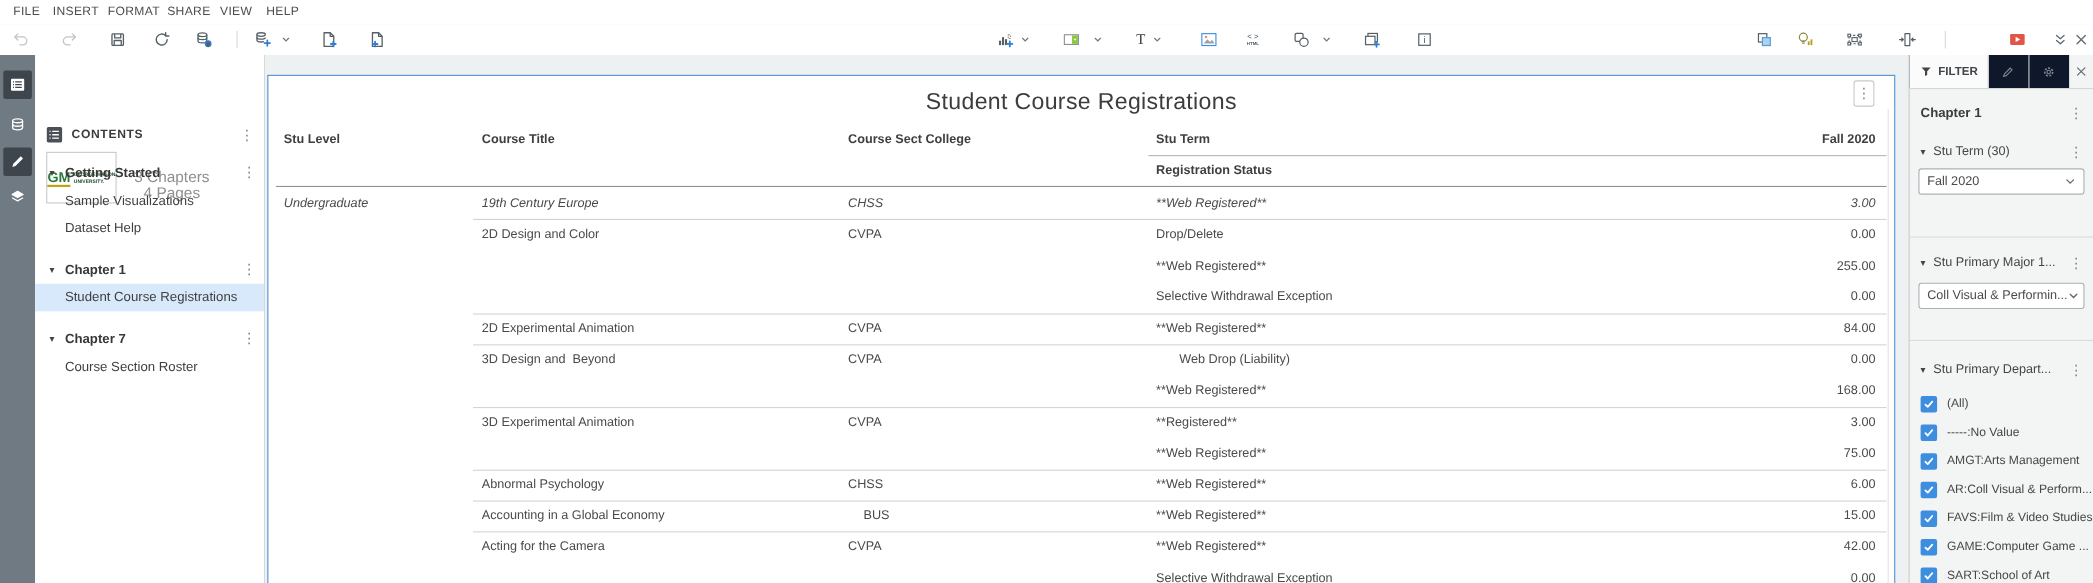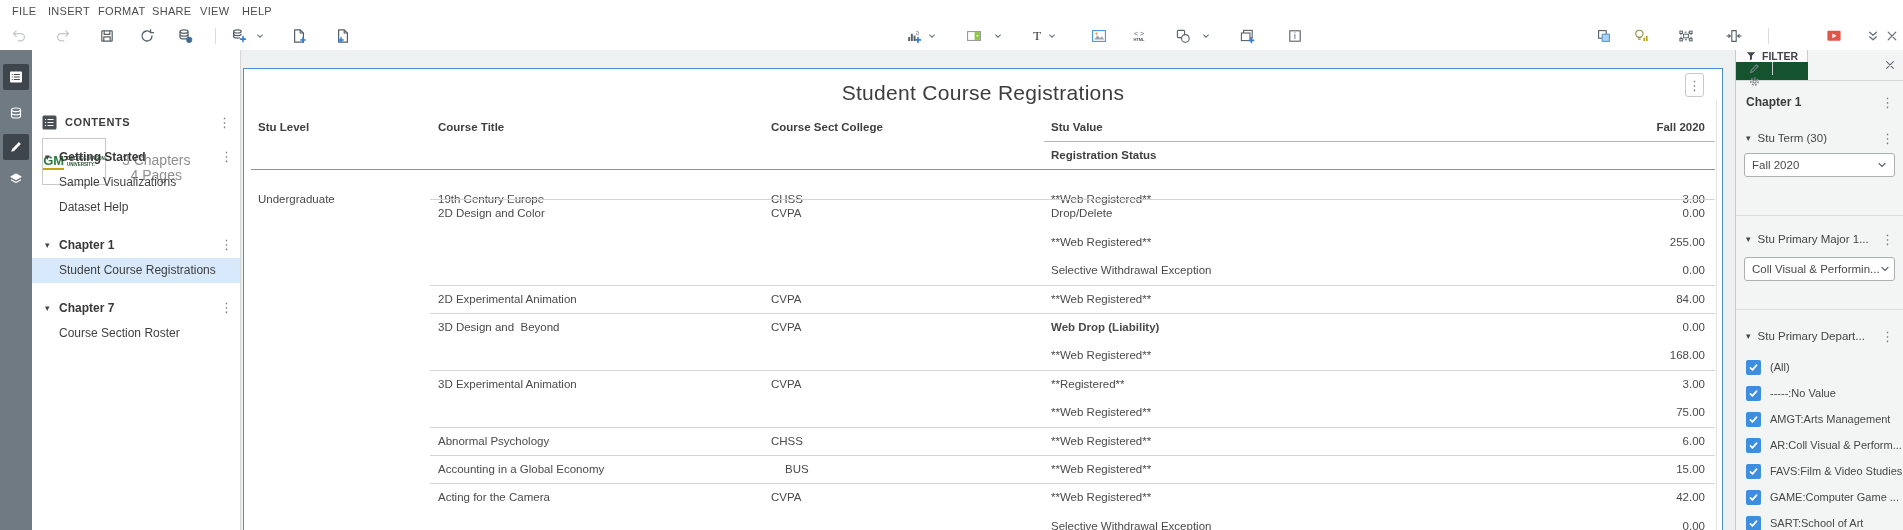--- a/index.html
+++ b/index.html
@@ -49,21 +49,21 @@
   .subdiv{position:absolute;top:72px;left:800px;right:7px;border-top:1px solid #b5b5b5;}
   .hdrline{position:absolute;top:100px;left:7px;right:7px;border-top:1px solid #919191;}
   .tbl-right{position:absolute;top:30px;bottom:0;left:1472px;width:0;border-left:1px solid #e3e3e3;}
   .trow{position:absolute;left:0;right:7px;height:28px;}
   .trow.sep::before{content:"";position:absolute;left:186px;right:0;top:0;border-top:1px solid #d4d4d4;}
   .td{position:absolute;top:0;height:28px;line-height:28px;font-size:11.5px;color:#4a4a4a;white-space:pre;}
   .td.hrs{right:10px;width:120px;text-align:right;}
   
   #filterpanel{position:absolute;left:1735px;top:50px;width:168px;bottom:0;background:#f3f4f4;border-left:1px solid #c6c9cb;box-sizing:border-box;}
   .fp-tabs{position:absolute;left:0;top:0;right:0;height:30px;display:flex;align-items:stretch;border-bottom:1px solid #d4d7d8;}
-  .fp-tabgroup{display:flex;background:#14532d;flex-direction:column;}
+  .fp-tabgroup{display:flex;background:#0f172a;}
   .fp-tab{display:flex;align-items:center;gap:5px;padding:0 9px;font-size:10.5px;font-weight:bold;color:#3f454b;cursor:pointer;border-right:1px solid #cbcecf;}
   .fp-tab.active{background:#fbfbfb;}
   .fp-close{margin-left:auto;width:26px;display:flex;align-items:center;justify-content:center;cursor:pointer;}
   .fp-body{position:absolute;left:0;top:30px;right:0;bottom:0;overflow:hidden;}
   .fp-scope{margin:12px 10px 0;display:flex;align-items:center;height:20px;}
   .fp-scope .lbl{font-size:12px;font-weight:bold;color:#3b3b3b;}
   .fp-scope .kebab{margin-left:auto;}
   .fp-sec-h{margin:16px 10px 0;display:flex;align-items:center;height:20px;font-size:11.5px;color:#454545;}
   .fp-sec-h .caret{font-size:9px;color:#444;margin-right:7px;}
   .fp-sec-h .kebab{margin-left:auto;}
@@ -342,28 +342,28 @@
 </div>
 
 <div id="canvas">
   <div id="page">
     <div class="pg-title">Student Course Registrations</div>
     <div class="pg-kebab"><span class="kebab">⋮</span></div>
 
     <div class="th" style="left:14px">Stu Level</div>
     <div class="th" style="left:194px">Course Title</div>
     <div class="th" style="left:527px">Course Sect College</div>
-    <div class="th" style="left:807px">Stu Value</div>
+    <div class="th" style="left:807px">Stu Term</div>
     <div class="th hrs">Fall 2020</div>
     <div class="subdiv"></div>
     <div class="th th2" style="left:807px">Registration Status</div>
     <div class="hdrline"></div>
     <div class="tbl-right"></div>
     <div>
-        <div class="trow" style="top: 116px;">
+        <div class="trow" style="top: 102px; font-style: italic;">
           <div class="td" style="left: 14px;">Undergraduate</div>
           <div class="td" style="left: 194px;">19th Century Europe</div>
           <div class="td" style="left: 527px;">CHSS</div>
           <div class="td" style="left: 807px;">**Web Registered**</div>
           <div class="td hrs">3.00</div>
         </div>
         <div class="trow sep" style="top: 130.4px;">
           <div class="td" style="left: 194px;">2D Design and Color</div>
           <div class="td" style="left: 527px;">CVPA</div>
           <div class="td" style="left: 807px;">Drop/Delete</div>
@@ -379,21 +379,21 @@
         </div>
         <div class="trow sep" style="top: 215.6px;">
           <div class="td" style="left: 194px; text-align: center;">2D Experimental Animation</div>
           <div class="td" style="left: 527px;">CVPA</div>
           <div class="td" style="left: 807px;">**Web Registered**</div>
           <div class="td hrs">84.00</div>
         </div>
         <div class="trow sep" style="top: 244px;">
           <div class="td" style="left: 194px;">3D Design and  Beyond</div>
           <div class="td" style="left: 527px;">CVPA</div>
-          <div class="td" style="left: 807px; font-weight: bold;">Web Drop (Liability)</div>
+          <div class="td" style="left: 828px;">Web Drop (Liability)</div>
           <div class="td hrs">0.00</div>
         </div>
         <div class="trow" style="top: 272.4px;">
           <div class="td" style="left: 807px;">**Web Registered**</div>
           <div class="td hrs">168.00</div>
         </div>
         <div class="trow sep" style="top: 300.8px;">
           <div class="td" style="left: 194px;">3D Experimental Animation</div>
           <div class="td" style="left: 527px;">CVPA</div>
           <div class="td" style="left: 807px;">**Registered**</div>

